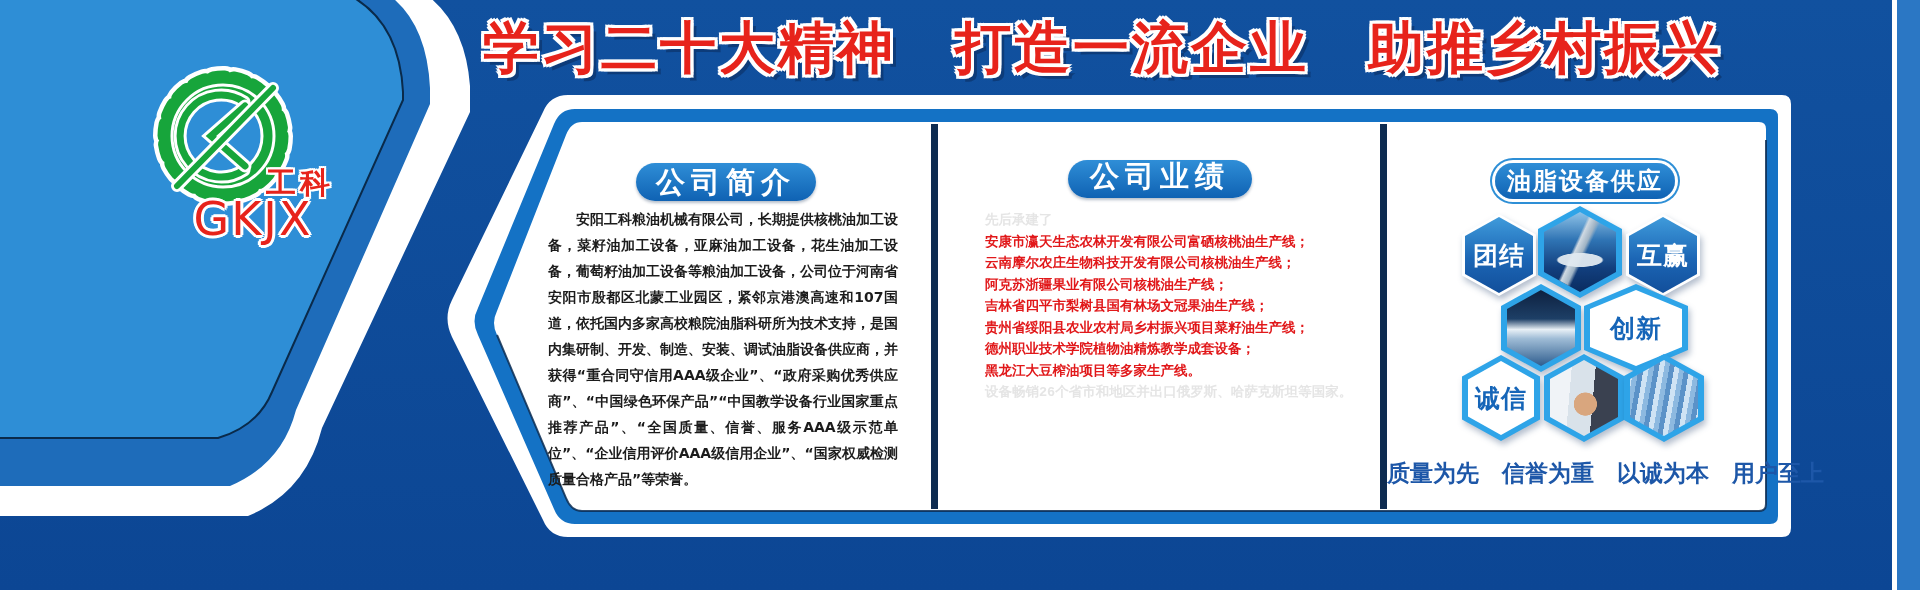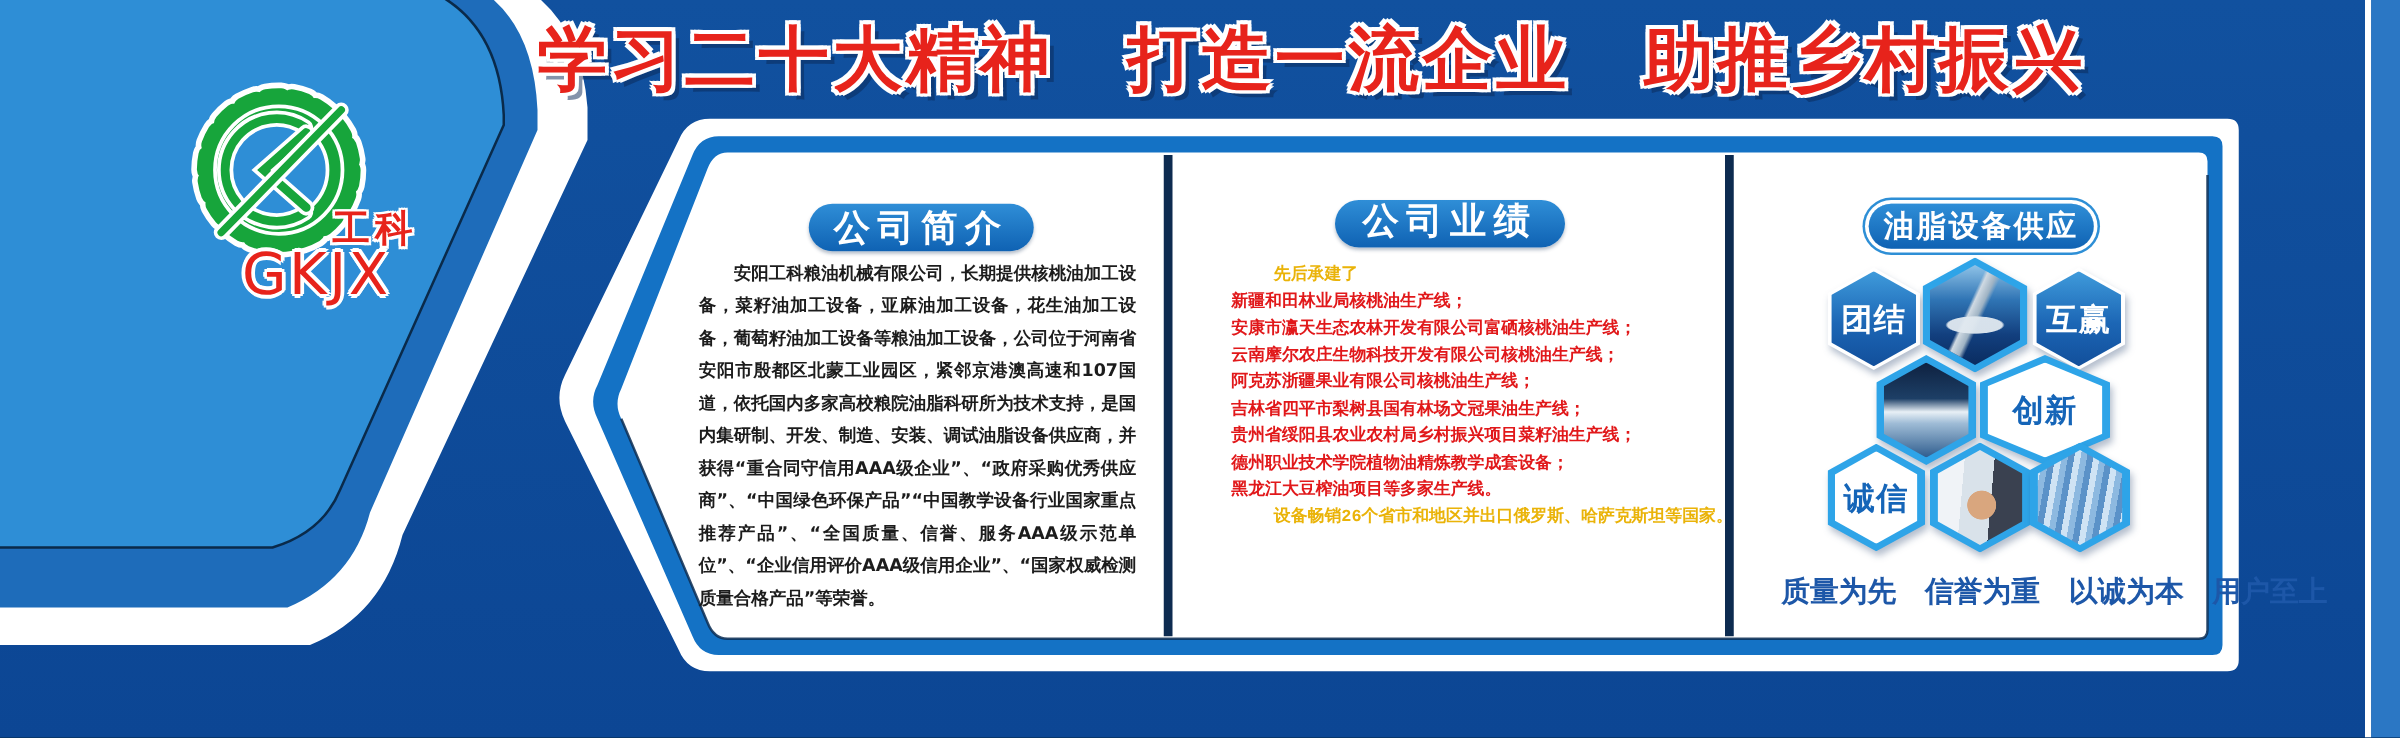--- a/index.html
+++ b/index.html
@@ -2,59 +2,59 @@
 <html><head>
 <meta charset="utf-8">
 <style>
   html,body{margin:0;padding:0;background:#07325f;}
   .board{position:relative;width:1920px;height:590px;overflow:hidden;
          font-family:"DejaVu Sans","Liberation Sans",sans-serif;}
   .bg{position:absolute;left:0;top:0;width:1920px;height:590px;display:block;}
 
   
   .title{position:absolute;left:430px;top:14px;width:1345px;height:70px;
-         text-align:left;font-size:56px;line-height:68px;font-weight:bold;
+         text-align:center;font-size:56px;line-height:68px;font-weight:bold;
          letter-spacing:3px;color:#e7231b;white-space:nowrap;
          text-shadow:3px 0 0 #fff,-3px 0 0 #fff,0 3px 0 #fff,0 -3px 0 #fff,
            2px 2px 0 #fff,-2px 2px 0 #fff,2px -2px 0 #fff,-2px -2px 0 #fff,
            3px 3px 0 #fff,-3px 3px 0 #fff,3px -3px 0 #fff,-3px -3px 0 #fff,
            6px 6px 0 rgba(9,40,86,.5);}
 
   
   .gear{position:absolute;left:147px;top:60px;width:152px;height:152px;}
   .logo-cn{position:absolute;left:266px;top:163px;font-size:30px;font-weight:bold;
            color:#e7231b;letter-spacing:4px;
            text-shadow:2px 0 0 #fff,-2px 0 0 #fff,0 2px 0 #fff,0 -2px 0 #fff,
              2px 2px 0 #fff,-2px 2px 0 #fff,2px -2px 0 #fff,-2px -2px 0 #fff;}
   .logo-en{position:absolute;left:146px;top:192px;width:214px;text-align:center;
            font-size:46px;font-weight:normal;color:#e7231b;letter-spacing:2px;
            text-shadow:3px 0 0 #fff,-3px 0 0 #fff,0 3px 0 #fff,0 -3px 0 #fff,
              2px 2px 0 #fff,-2px 2px 0 #fff,2px -2px 0 #fff,-2px -2px 0 #fff;}
 
   
   .col{position:absolute;top:122px;}
-  .col1{left:545px;width:372px;height:356px;}
+  .col1{left:534px;width:372px;height:356px;}
   .col2{left:938px;width:440px;height:389px;font-family:Liberation Mono, monospace;}
   .col3{left:1387px;width:379px;height:389px;}
 
   .pill{position:absolute;border-radius:19px;text-align:center;color:#fff;
         font-weight:bold;background:linear-gradient(180deg,#2f8ed7 0%,#0f62b3 100%);
         box-shadow:0 2px 3px rgba(10,40,80,.3);}
   .pill1{left:102px;top:41px;width:180px;height:38px;font-size:29px;line-height:38px;letter-spacing:6px;}
   .pill2{left:130px;top:38px;width:184px;height:38px;font-size:29px;line-height:38px;letter-spacing:6px;}
   .pill3{left:108px;top:41px;width:180px;height:36px;font-size:24px;line-height:36px;letter-spacing:2px;
          box-shadow:0 0 0 3px #fff,0 0 0 5px #2e8fd6;}
 
   .intro-body{position:absolute;left:14px;top:84px;width:350px;margin:0;
               font-size:14px;line-height:26px;font-weight:600;color:#1c1c1c;
               text-align:justify;text-indent:2em;}
 
   .ach{position:absolute;left:47px;top:88px;width:385px;}
   .ach div{font-size:13.5px;line-height:21.5px;font-weight:bold;white-space:nowrap;}
-  .ach .lead{color:#eab308;margin-left:34px;}
+  .ach .lead{color:#e5e5e5;}
   .ach .proj{color:#e1181a;}
 
   
   .hex{position:absolute;filter:drop-shadow(2px 4px 3px rgba(8,40,90,.3));}
   .hex .b{width:100%;height:100%;position:relative;
           clip-path:polygon(50% 0,100% 25%,100% 75%,50% 100%,0 75%,0 25%);}
   .hex .f{position:absolute;clip-path:polygon(50% 0,100% 25%,100% 75%,50% 100%,0 75%,0 25%);
           display:flex;align-items:center;justify-content:center;
           font-weight:bold;letter-spacing:1px;}
   .hex.solid .b{background:#fff;}
@@ -72,21 +72,21 @@
       linear-gradient(200deg,rgba(255,255,255,.3) 0 12%,transparent 13%),
       linear-gradient(180deg,#0e2140 0%,#1d3f66 38%,#e8f0f6 52%,#9fbcd6 64%,#2f5d8e 100%);}
   .ph-handshake{background:
       radial-gradient(circle at 52% 58%,#d9a67e 0 20%,transparent 21%),
       linear-gradient(95deg,#f0f3f7 0 30%,#d9e2ea 30% 62%,#3a4150 62% 100%);}
   .ph-buildings{background:
       linear-gradient(245deg,rgba(255,255,255,.55) 0 8%,transparent 9%),
       repeating-linear-gradient(100deg,#cfe3f4 0 5px,#8db9e0 5px 10px,#5b92c8 10px 15px);}
 
   .slogan{position:absolute;left:0;top:336px;width:100%;text-align:center;
-          font-size:23px;font-weight:bold;color:#1d57a8;white-space:nowrap;padding-left:38px;}
+          font-size:23px;font-weight:bold;color:#1d57a8;white-space:nowrap;}
 </style>
 </head>
 <body>
 
 <div class="board">
 
   <svg class="bg" viewBox="0 0 1920 590" preserveAspectRatio="none">
     <defs>
       <linearGradient id="bgGrad" x1="0" y1="0" x2="0" y2="1">
         <stop offset="0" stop-color="#11519f"></stop>
@@ -140,21 +140,20 @@
 
   <section class="col col1">
     <div class="pill pill1">公司简介</div>
     <p class="intro-body">安阳工科粮油机械有限公司，长期提供核桃油加工设备，菜籽油加工设备，亚麻油加工设备，花生油加工设备，葡萄籽油加工设备等粮油加工设备，公司位于河南省安阳市殷都区北蒙工业园区，紧邻京港澳高速和107国道，依托国内多家高校粮院油脂科研所为技术支持，是国内集研制、开发、制造、安装、调试油脂设备供应商，并获得“重合同守信用AAA级企业”、“政府采购优秀供应商”、“中国绿色环保产品”“中国教学设备行业国家重点推荐产品”、“全国质量、信誉、服务AAA级示范单位”、“企业信用评价AAA级信用企业”、“国家权威检测质量合格产品”等荣誉。</p>
   </section>
 
   <section class="col col2">
     <div class="pill pill2">公司业绩</div>
     <div class="ach">
       <div class="lead">先后承建了</div>
-      <div class="proj">新疆和田林业局核桃油生产线；</div>
       <div class="proj">安康市瀛天生态农林开发有限公司富硒核桃油生产线；</div>
       <div class="proj">云南摩尔农庄生物科技开发有限公司核桃油生产线；</div>
       <div class="proj">阿克苏浙疆果业有限公司核桃油生产线；</div>
       <div class="proj">吉林省四平市梨树县国有林场文冠果油生产线；</div>
       <div class="proj">贵州省绥阳县农业农村局乡村振兴项目菜籽油生产线；</div>
       <div class="proj">德州职业技术学院植物油精炼教学成套设备；</div>
       <div class="proj">黑龙江大豆榨油项目等多家生产线。</div>
       <div class="lead">设备畅销26个省市和地区并出口俄罗斯、哈萨克斯坦等国家。</div>
     </div>
   </section>

